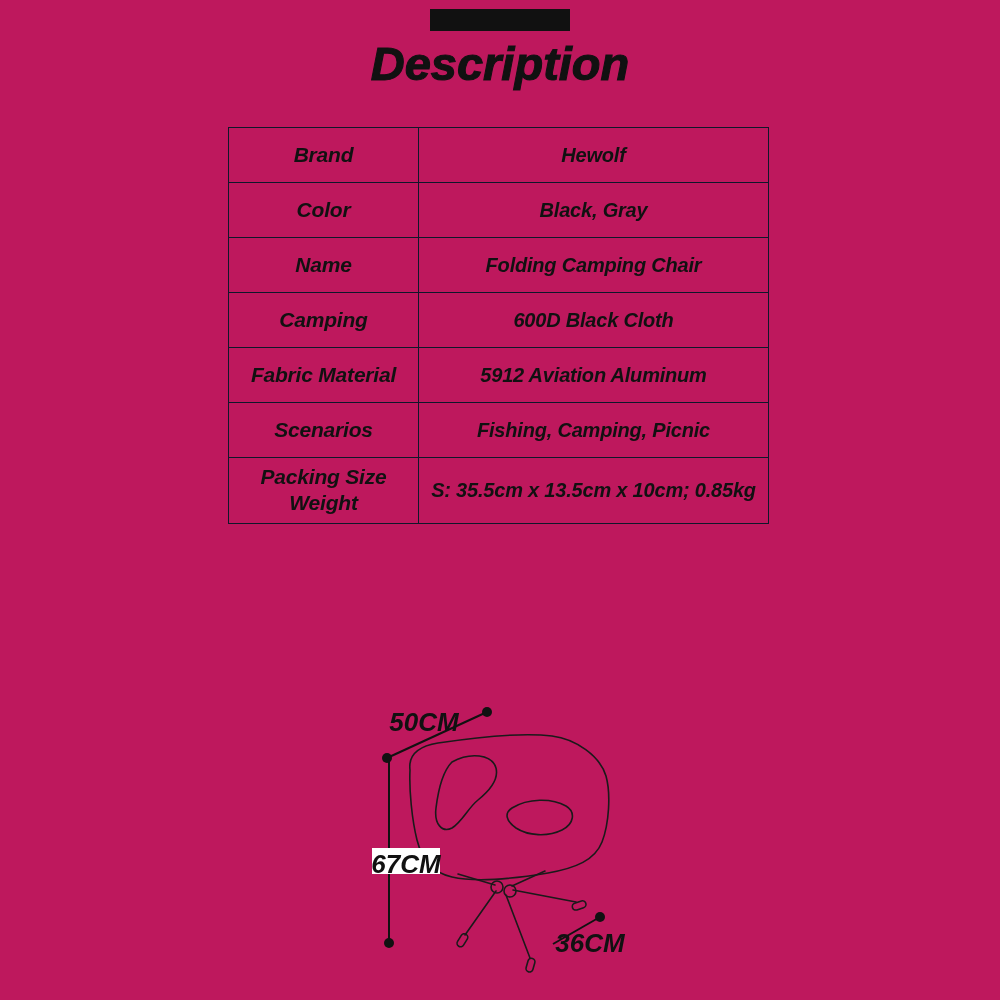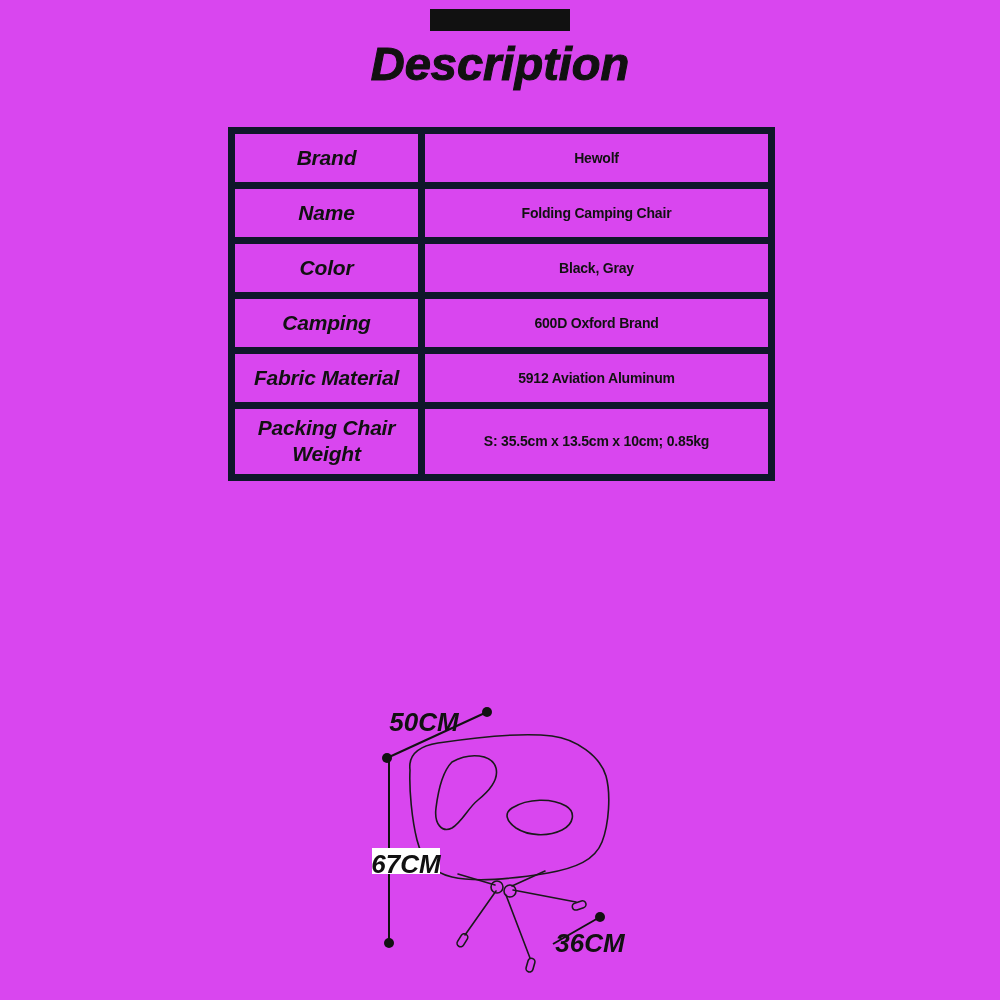--- a/index.html
+++ b/index.html
@@ -3,21 +3,21 @@
 <meta charset="utf-8">
 <style>
   * { margin: 0; padding: 0; box-sizing: border-box; }
   html, body { background: #ffffff; }
   body { font-family: "Liberation Sans", sans-serif; color: #111; }
   .page {
     position: relative;
     width: 1000px;
     height: 1000px;
     margin: 0 auto;
-    background: #d946ef;
+    background: #be185d;
     overflow: hidden;
   }
   .title-accent-bar {
     position: absolute;
     left: 430px;
     top: 9px;
     width: 140px;
     height: 22px;
     background: #111;
   }
@@ -36,38 +36,39 @@
   }
   .spec-table {
     position: absolute;
     left: 228px;
     top: 127px;
     width: 540px;
     border-collapse: collapse;
     table-layout: fixed;
   }
   .spec-table td {
-    border: 7px solid #0f172a;
+    border: 1px solid #0f172a;
     height: 55px;
     vertical-align: middle;
     text-align: center;
     padding: 6px 8px;
   }
   .spec-table td.label-cell {
     width: 190px;
     font-size: 21px;
     font-weight: bold;
     font-style: italic;
     line-height: 1.25;
     letter-spacing: -0.2px;
   }
   .spec-table td.value-cell {
     width: 350px;
-    font-size: 14px;
+    font-size: 20px;
     font-weight: bold;
+    font-style: italic;
     letter-spacing: -0.2px;
   }
   .diagram-svg {
     position: absolute;
     left: 340px;
     top: 690px;
     width: 320px;
     height: 310px;
   }
   .dim-label {
@@ -87,37 +88,41 @@
 
   <h1 class="page-title">Description</h1>
 
   <table class="spec-table">
     <tbody>
       <tr>
         <td class="label-cell">Brand</td>
         <td class="value-cell">Hewolf</td>
       </tr>
       <tr>
+        <td class="label-cell">Color</td>
+        <td class="value-cell">Black, Gray</td>
+      </tr>
+      <tr>
         <td class="label-cell">Name</td>
         <td class="value-cell">Folding Camping Chair</td>
       </tr>
       <tr>
-        <td class="label-cell">Color</td>
-        <td class="value-cell">Black, Gray</td>
-      </tr>
-      <tr>
         <td class="label-cell">Camping</td>
-        <td class="value-cell">600D Oxford Brand</td>
+        <td class="value-cell">600D Black Cloth</td>
       </tr>
       <tr>
         <td class="label-cell">Fabric Material</td>
         <td class="value-cell">5912 Aviation Aluminum</td>
       </tr>
       <tr>
-        <td class="label-cell">Packing Chair Weight</td>
+        <td class="label-cell">Scenarios</td>
+        <td class="value-cell">Fishing, Camping, Picnic</td>
+      </tr>
+      <tr>
+        <td class="label-cell">Packing Size Weight</td>
         <td class="value-cell">S: 35.5cm x 13.5cm x 10cm; 0.85kg</td>
       </tr>
     </tbody>
   </table>
 
   <svg class="diagram-svg" viewBox="340 690 320 310" xmlns="http://www.w3.org/2000/svg">
 
     <g fill="none" stroke="#1a1a1a" stroke-width="1.6" stroke-linecap="round" stroke-linejoin="round">
       <path d="M 410 770
                C 408 754, 420 746, 438 743

